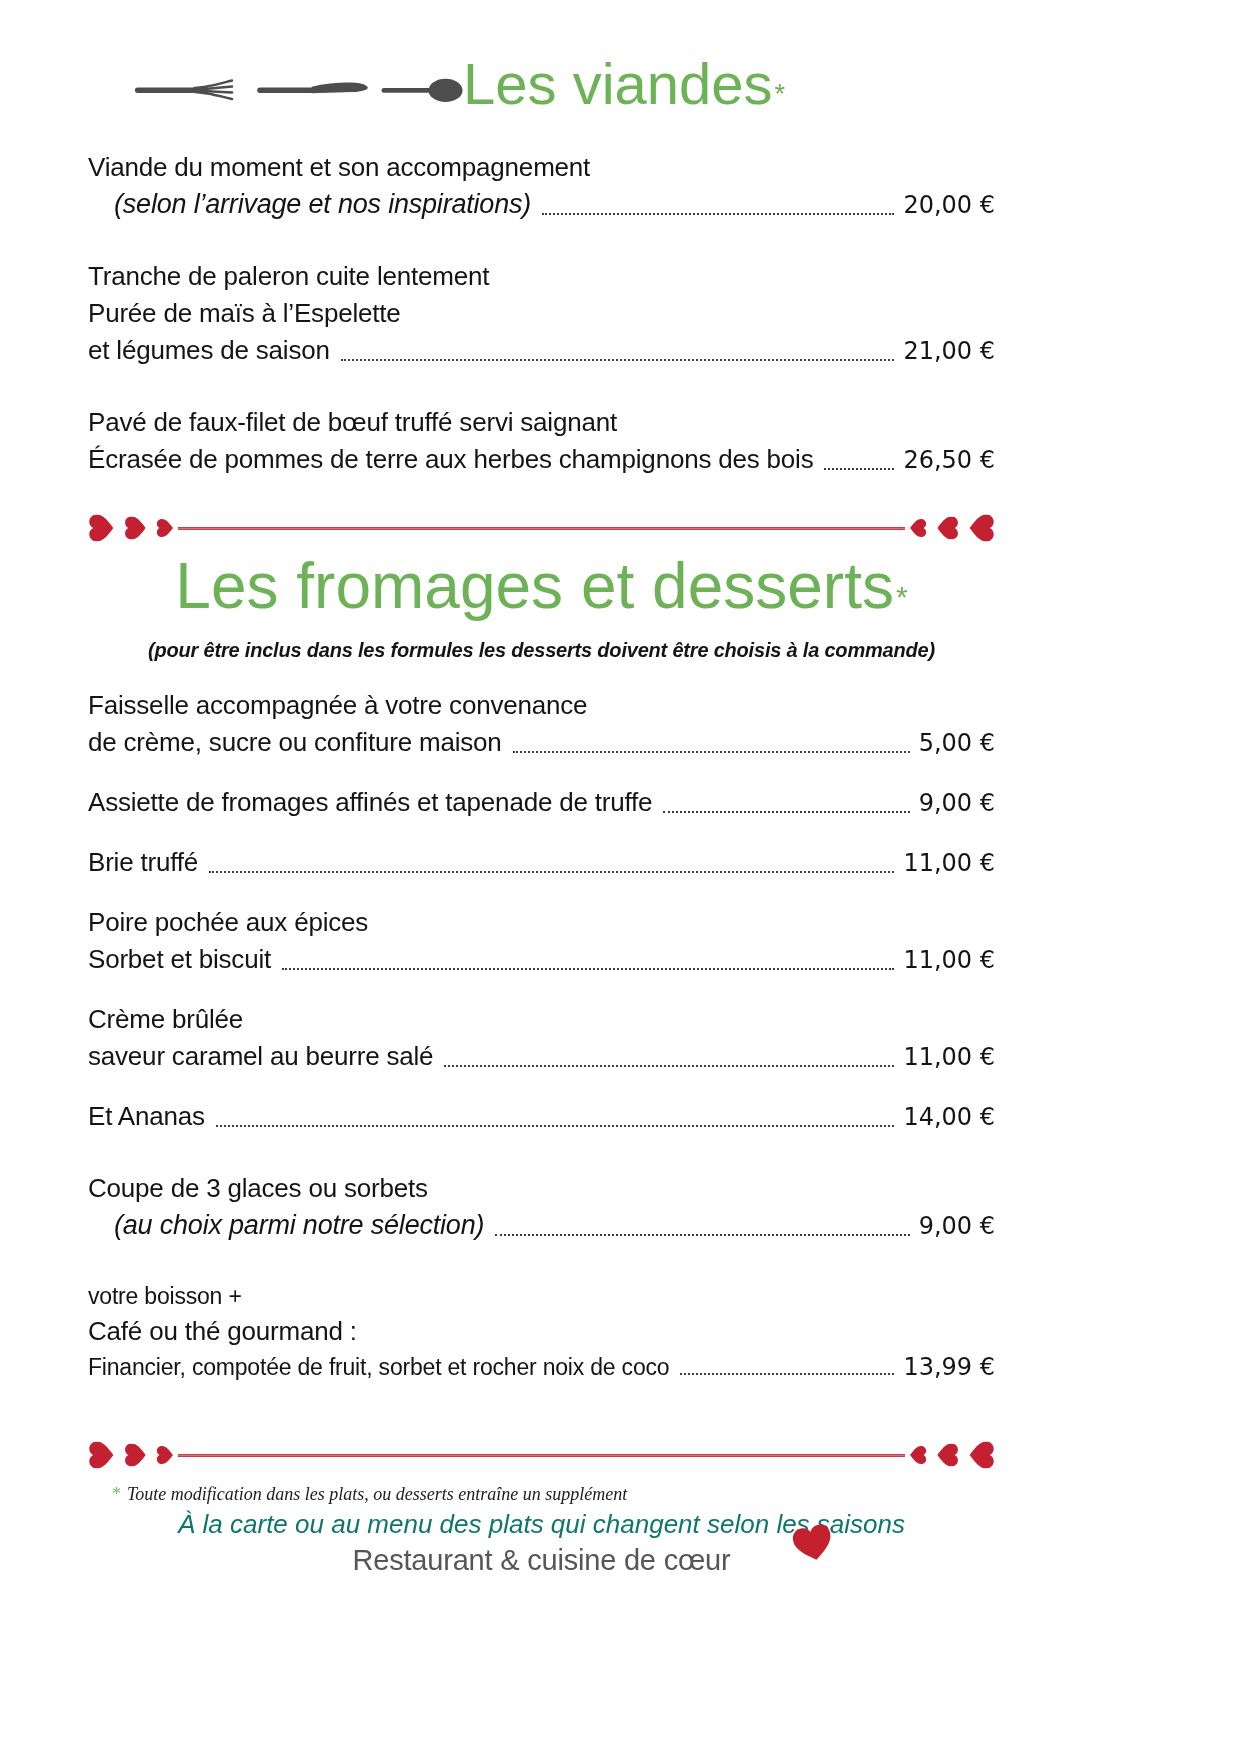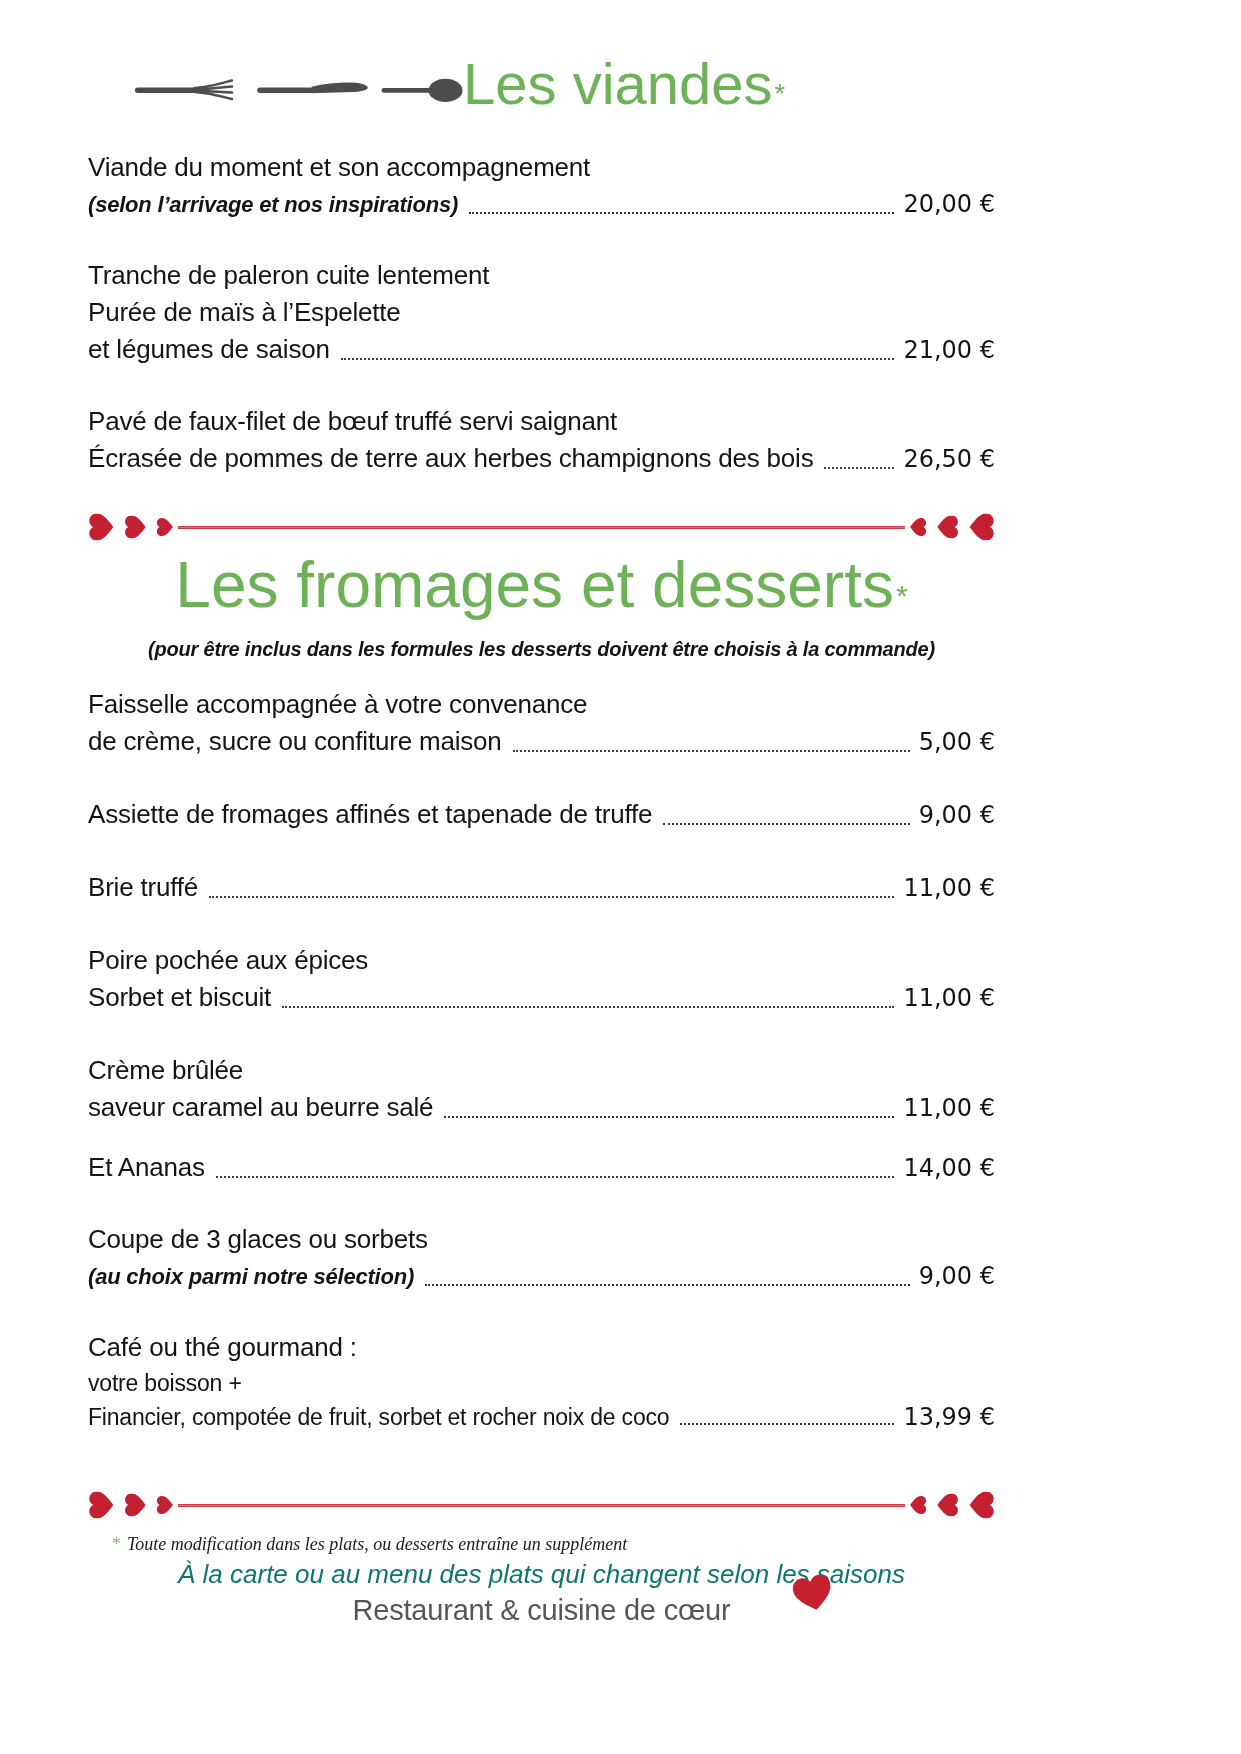--- a/index.html
+++ b/index.html
@@ -15,25 +15,25 @@
   .cutlery{width:330px;height:40px;margin-left:45px;flex:0 0 auto;}
   .title1{font-size:58px;line-height:70px;color:#6EB257;white-space:nowrap;letter-spacing:0;}
   .title2{font-size:64px;line-height:74px;color:#6EB257;text-align:center;margin-top:6px;white-space:nowrap;}
   .star{font-size:0.47em;position:relative;bottom:0.04em;margin-left:2px;}
   .subtitle{font-size:20px;font-weight:bold;font-style:italic;text-align:center;line-height:30px;letter-spacing:-0.2px;}
 
   
   .item{margin-top:28px;}
   .row{display:flex;align-items:baseline;line-height:37px;}
   .name{font-size:26px;letter-spacing:-0.2px;white-space:nowrap;}
-  .note{font-size:22px;font-weight:bold;font-style:italic;letter-spacing:-0.2px;white-space:nowrap;}
+  .note{font-size:27px;font-weight:normal;font-style:italic;letter-spacing:-0.2px;white-space:nowrap;margin-left:26px;}
   .small{font-size:23px;letter-spacing:-0.2px;white-space:nowrap;}
   .leader{flex:1 1 auto;min-width:18px;border-bottom:2px dotted #3c3c3c;align-self:flex-end;margin:0 9px 9px 11px;}
   .price{font-family:"DejaVu Sans",sans-serif;font-size:24px;white-space:nowrap;}
-  .mt-lg{margin-top:35px;}
+  .mt-lg{margin-top:22px;}
   .mt-md{margin-top:34px;}
   .mt-sm{margin-top:22px;}
   .sub-lh .row{line-height:34px;}
 
   
   .heart-divider{display:flex;align-items:center;height:30px;margin-top:34px;}
   .heart-divider .hline{flex:1 1 auto;height:3px;margin:0 4px;
     background:linear-gradient(#C32031,#d9737d 50%,#C32031);}
   .hz{display:block;}
   .h-right{transform:rotate(-90deg);}
@@ -205,25 +205,25 @@
       <span class="name">Coupe de 3 glaces ou sorbets</span>
     </div>
     <div class="row">
       <span class="note">(au choix parmi notre sélection)</span>
       <span class="leader"></span>
       <span class="price">9,00 €</span>
     </div>
   </div>
 
   <div class="item mt-md sub-lh">
+    <div class="row">
+      <span class="small">votre boisson +</span>
+    </div>
     <div class="row" style="line-height:37px;">
       <span class="name">Café ou thé gourmand :</span>
-    </div>
-    <div class="row">
-      <span class="small">votre boisson +</span>
     </div>
     <div class="row">
       <span class="small">Financier, compotée de fruit, sorbet et rocher noix de coco</span>
       <span class="leader"></span>
       <span class="price">13,99 €</span>
     </div>
   </div>
 
   <div class="heart-divider div2">
     <svg class="hz h-right" width="27" height="30" viewBox="0 0 32 29" fill="#C32031">

